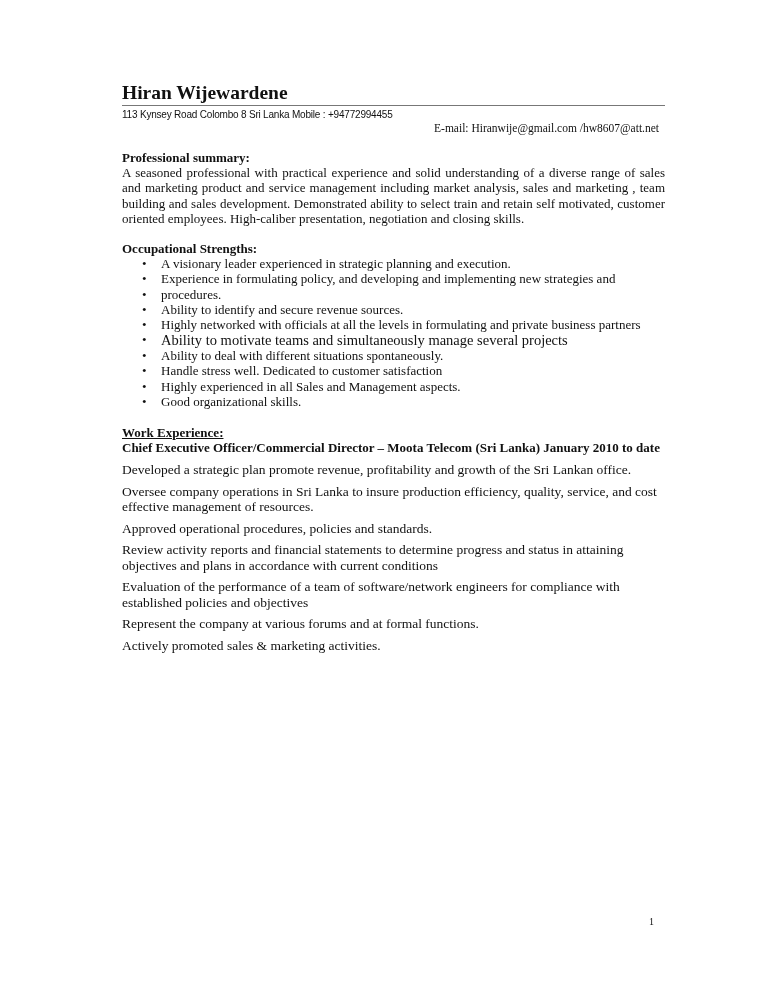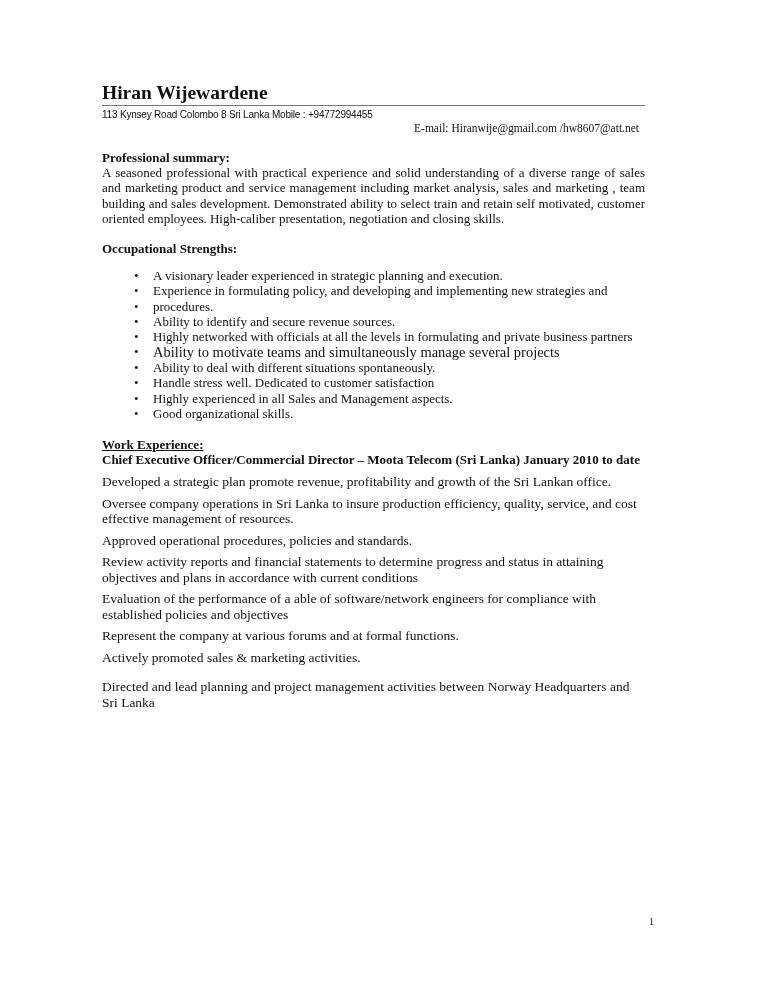--- a/index.html
+++ b/index.html
@@ -1,30 +1,30 @@
 <!DOCTYPE html>
 <html><head>
 <meta charset="utf-8">
 <style>
   html, body { margin: 0; padding: 0; background: #ffffff; }
   body { width: 768px; height: 994px; position: relative; overflow: hidden;
          font-family: "Liberation Serif", serif; color: #111; }
   .page { position: absolute; left: 0; top: 0; width: 768px; height: 994px; background: #fff; }
-  .content { position: absolute; left: 102px; top: 82px; width: 543px; }
+  .content { position: absolute; left: 122px; top: 82px; width: 543px; }
   .name { font-size: 19.5px; font-weight: bold; line-height: 22px; margin: 0; }
   .rule { height: 0; border-top: 1px solid #777; margin-top: 1px; }
   .addr { text-align: left; font-family: "Liberation Sans", sans-serif; font-size: 10px;
           letter-spacing: -0.2px; line-height: 12px; margin-top: 3px; padding-right: 2px; }
   .email { text-align: right; font-size: 11.5px; line-height: 14px; padding-right: 6px; }
   p { margin: 0; font-size: 13px; line-height: 15.2px; }
   .just { text-align: justify; }
   .objective { margin-top: 25px; }
   .h { font-weight: bold; }
   .sec { margin-top: 15px; }
-  ul { list-style: none; margin: 12px; padding: 0 0 0 21px; }
+  ul { list-style: none; margin: 0; padding: 0 0 0 21px; }
   li { position: relative; padding-left: 18px; font-size: 13px; line-height: 15.2px; }
   li::before { content: "\2022"; position: absolute; left: -1px; top: 0; font-size: 13px; }
   li.big { font-size: 14.5px; line-height: 16px; }
   .work-head { font-weight: bold; text-decoration: underline; margin-top: 16px; }
   .job-title { font-weight: bold; font-size: 13px; line-height: 16px; text-align: justify; }
   .duty { margin-top: 6px; font-size: 13.5px; line-height: 15.5px; }
   .duty.gap { margin-top: 14px; }
   .pagenum { position: absolute; left: 649px; top: 916px; font-size: 10px; }
 </style>
 </head>
@@ -55,20 +55,19 @@
       <li>Highly experienced in all Sales and Management aspects.</li>
       <li>Good organizational skills.</li>
     </ul>
 
     <p class="work-head">Work Experience:</p>
     <p class="job-title">Chief Executive Officer/Commercial Director – Moota Telecom (Sri Lanka) January 2010 to date</p>
     <p class="duty">Developed a strategic plan promote revenue, profitability and growth of the Sri Lankan office.</p>
     <p class="duty">Oversee company operations in Sri Lanka to insure production efficiency, quality, service, and cost effective management of resources.</p>
     <p class="duty">Approved operational procedures, policies and standards.</p>
     <p class="duty">Review activity reports and financial statements to determine progress and status in attaining objectives and plans in accordance with current conditions</p>
-    <p class="duty">Evaluation of the performance of a able of software/network engineers for compliance with established policies and objectives</p>
+    <p class="duty">Evaluation of the performance of a team of software/network engineers for compliance with established policies and objectives</p>
     <p class="duty">Represent the company at various forums and at formal functions.</p>
     <p class="duty">Actively promoted sales &amp; marketing activities.</p>
-    <p class="duty gap">Directed and lead planning and project management activities between Norway Headquarters and Sri Lanka</p>
   </div>
 
   <div class="pagenum">1</div>
 </div>
 
 </body></html>

